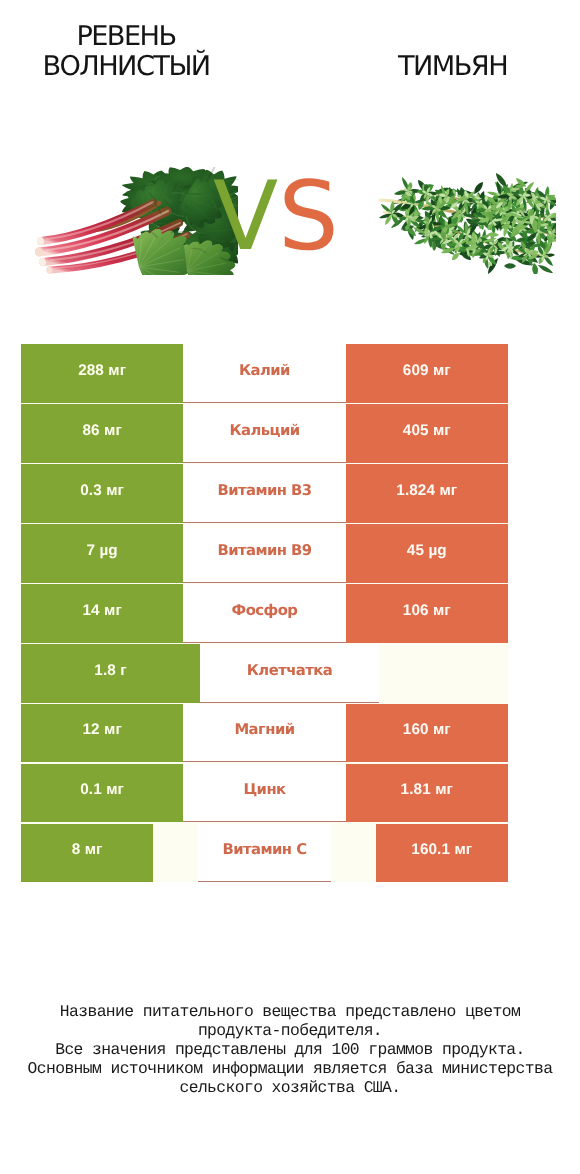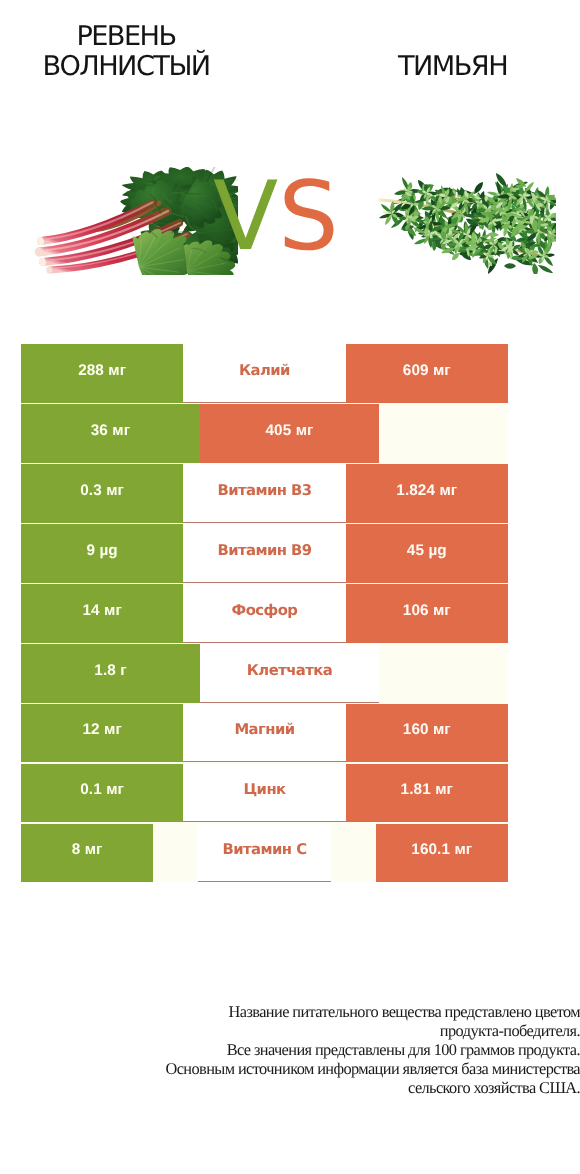--- a/index.html
+++ b/index.html
@@ -55,22 +55,22 @@
   }
   .cell-left  { background: #82a633; color: #fdfff0; }
   .cell-right { background: #e06c4a; color: #fffaf4; }
   .cell-mid   { background: #ffffff; color: #d0694b; border-bottom: 1.1px solid #b5786a; }
   .val { font-size: 15.3px; font-weight: 700; white-space: nowrap; letter-spacing: 0.1px; position: relative; top: -2.8px; }
   .lbl { font-family: "DejaVu Sans", sans-serif; font-size: 14.8px; font-weight: 700; white-space: nowrap; letter-spacing: -0.55px; position: relative; top: -2.8px; }
 
   
   .footer {
     position: absolute; left: 0; top: 1003.3px; width: 580px;
-    text-align: right;
-    font-family: Liberation Serif, serif;
+    text-align: center;
+    font-family: Liberation Mono, monospace;
     font-size: 16.35px;
     line-height: 18.9px;
     color: #1a1a1a;
     letter-spacing: -0.6px;
   }
 </style>
 </head>
 <body>
 
 <div class="page">
@@ -983,40 +983,43 @@
         </div>
         <div class="cell cell-mid">
           <span class="lbl">Калий</span>
         </div>
         <div class="cell cell-right">
           <span class="val">609 мг</span>
         </div>
       </div>
       <div class="row">
         <div class="cell cell-left">
-          <span class="val">36 мг</span>
+          <span class="val">86 мг</span>
+        </div>
+        <div class="cell cell-mid">
+          <span class="lbl">Кальций</span>
         </div>
         <div class="cell cell-right">
           <span class="val">405 мг</span>
         </div>
       </div>
       <div class="row">
         <div class="cell cell-left">
           <span class="val">0.3 мг</span>
         </div>
         <div class="cell cell-mid">
           <span class="lbl">Витамин B3</span>
         </div>
         <div class="cell cell-right">
           <span class="val">1.824 мг</span>
         </div>
       </div>
       <div class="row">
         <div class="cell cell-left">
-          <span class="val">9 µg</span>
+          <span class="val">7 µg</span>
         </div>
         <div class="cell cell-mid">
           <span class="lbl">Витамин B9</span>
         </div>
         <div class="cell cell-right">
           <span class="val">45 µg</span>
         </div>
       </div>
       <div class="row">
         <div class="cell cell-left">

